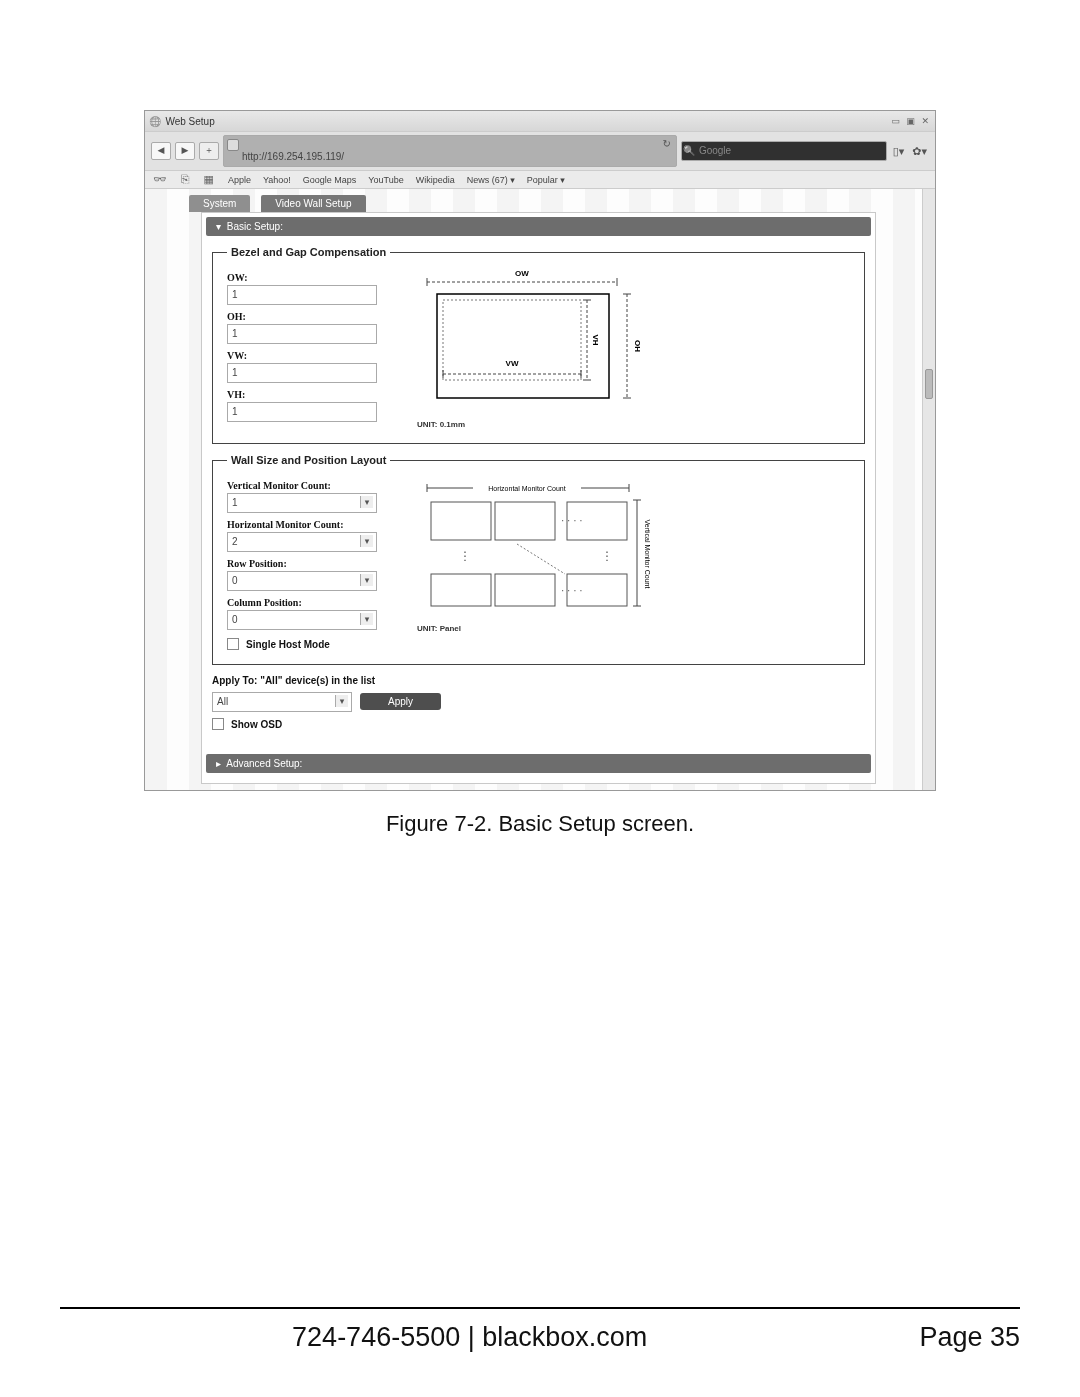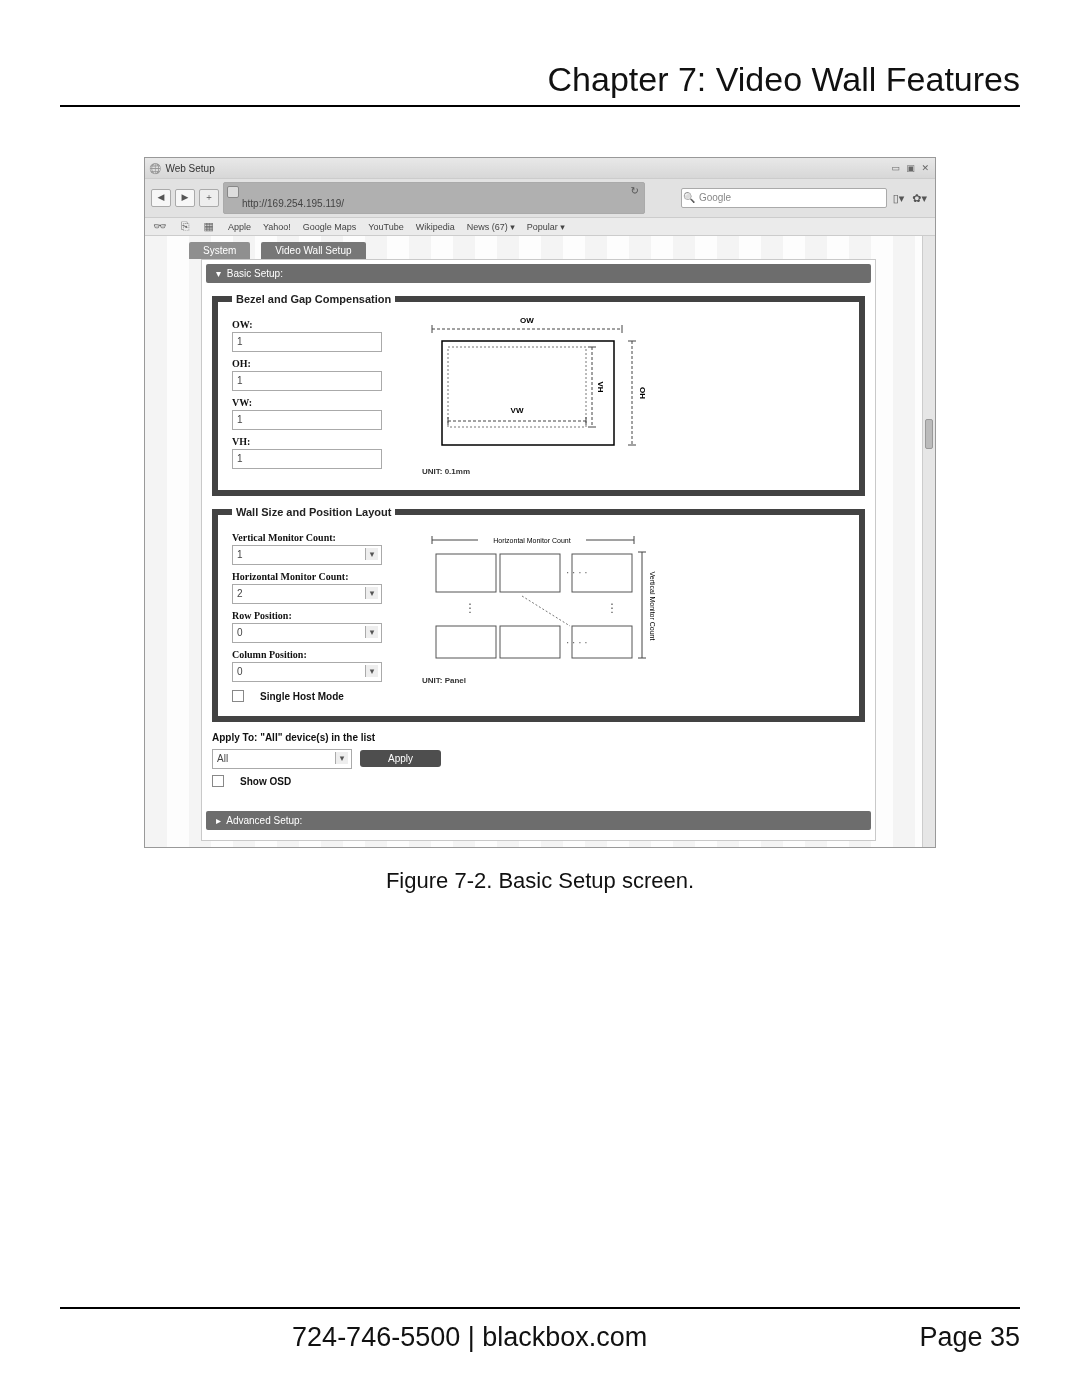--- a/index.html
+++ b/index.html
@@ -104,28 +104,27 @@
   }
   .reload {
     position: absolute; right: 3px; top: 2px;
     width: 12px; height: 12px;
     font-size: 10px; text-align: center; line-height: 12px;
     color: #555;
   }
   .search {
     width: 200px;
     height: 18px;
-    background: #ffffff;
+    background: #4c1d95;
     border: 1px solid #aaa;
     border-radius: 2px;
     font-size: 10px;
     line-height: 18px;
     padding: 0 2px;
     color: #888;
-    margin-left: 32px;
   }
   .right-ctl {
     font-size: 11px; color: #555;
     padding: 0 2px;
   }
   .bookmarks {
     display: flex;
     align-items: center;
     gap: 12px;
     padding: 2px 8px;
@@ -186,21 +185,21 @@
   }
   .accordion {
     background: #6d6d6d;
     color: #fff;
     font-size: 10px;
     padding: 4px 10px;
     border-radius: 2px;
   }
   .accordion .caret { display:inline-block; width:8px; }
   fieldset.group {
-    border: 6px solid #14532d;
+    border: 1px solid #14532d;
     margin: 10px 6px;
     padding: 8px 14px 14px 14px;
   }
   fieldset.group > legend {
     font-size: 11px;
     font-weight: 700;
     padding: 0 4px;
     color: #222;
   }
   .two-col {
@@ -244,21 +243,21 @@
     font-size: 8px;
     font-weight: 700;
     color: #333;
   }
   .chk {
     margin-top: 8px;
     font-size: 10px;
     font-weight: 700;
     display: flex;
     align-items: center;
-    gap: 16px;
+    gap: 7px;
   }
   .box {
     width: 10px; height: 10px;
     border: 1px solid #888;
     background: #fff;
     display: inline-block;
   }
   .apply-row {
     margin: 6px 6px;
     font-size: 10px;
@@ -303,21 +302,20 @@
   }
   .page-foot .right {
     text-align: right;
     margin-left: 40px;
   }
 </style>
 </head>
 <body>
 
 <div class="page">
-  <div class="chapter-title">Chapter 7: Video Wall Features</div>
 
   <div class="figure-wrap">
 
     <div class="browser">
 
       <div class="titlebar">
         <span style="margin-right:4px">🌐</span>
         <span>Web Setup</span>
         <span class="spacer"></span>
         <span class="winctrl">▭ ▣ ✕</span>

